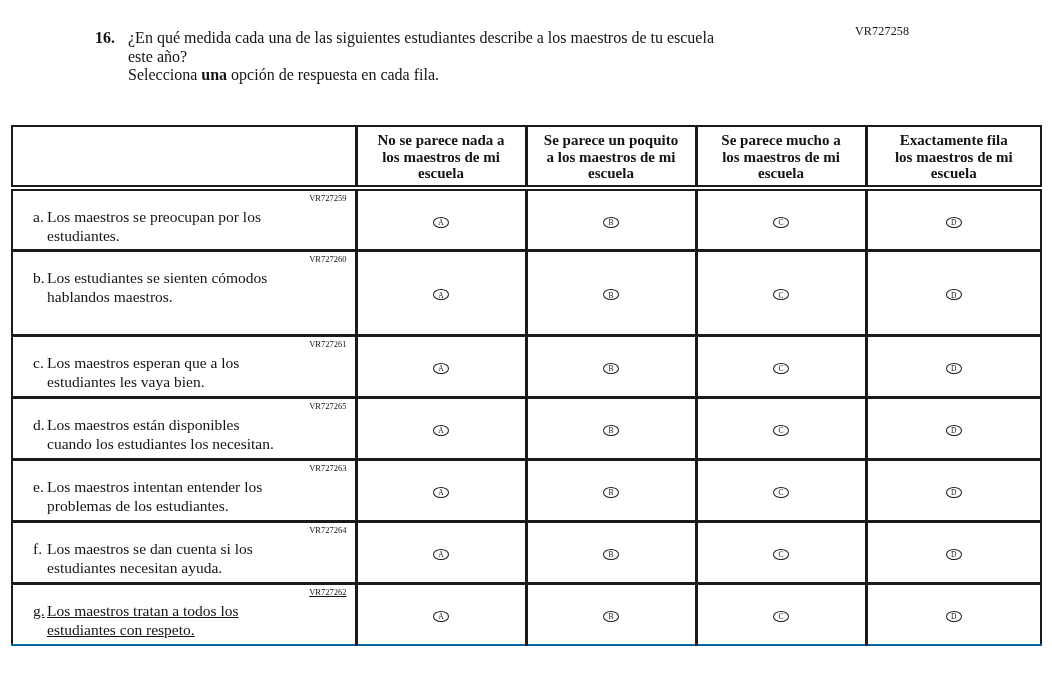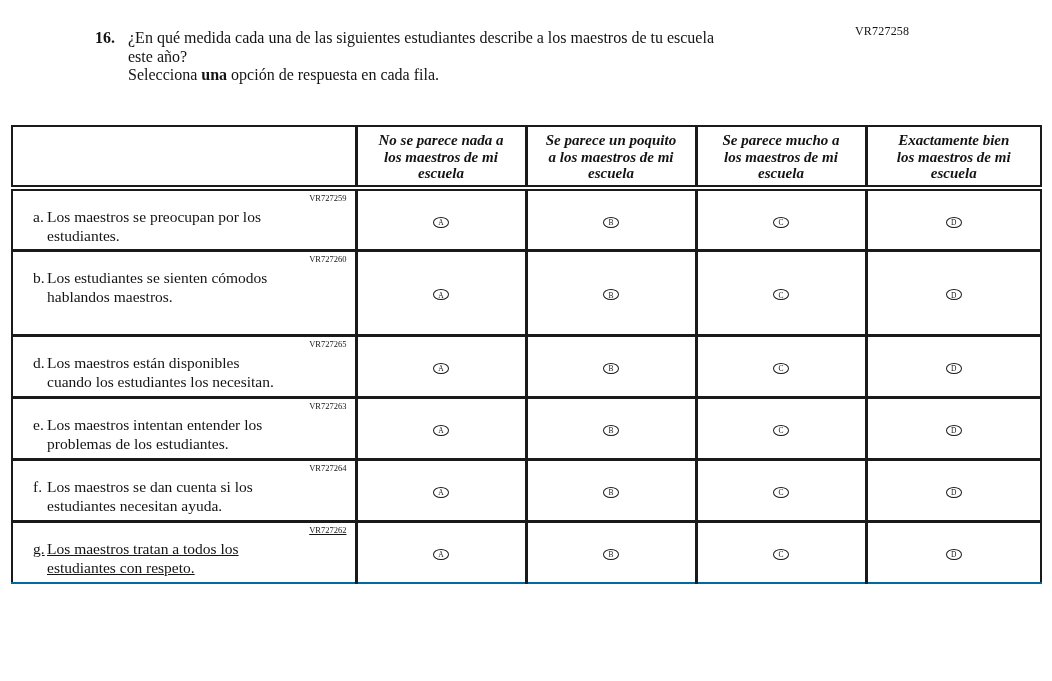--- a/index.html
+++ b/index.html
@@ -63,21 +63,21 @@
 
   .survey-table th, .survey-table td {
     border: 3px solid #1a1a1a;
     padding: 0;
   }
   .survey-table tr > *:first-child { border-left: 2px solid #1a1a1a; }
   .survey-table tr > *:last-child  { border-right: 2px solid #1a1a1a; }
   .survey-table thead th { border-top: 2px solid #1a1a1a; border-bottom: 6px double #1a1a1a; }
   .survey-table tbody tr:last-child td { border-bottom: 2px solid #0369a1; text-decoration: underline; }
 
-  .survey-table thead tr { height: 62px; font-style: italic; }
+  .survey-table thead tr { height: 62px; }
   .survey-table tbody tr { height: 62px; margin-left: 36px; }
   .survey-table tbody tr:nth-child(2) { height: 85px; }
 
   th.option-header {
     vertical-align: top;
     padding-top: 5px;
     font-weight: bold;
     font-size: 15px;
     line-height: 16.5px;
     text-align: center;
@@ -159,21 +159,21 @@
             <div>Se parece un poquito</div>
             <div>a los maestros de mi</div>
             <div>escuela</div>
           </th>
           <th class="option-header">
             <div>Se parece mucho a</div>
             <div>los maestros de mi</div>
             <div>escuela</div>
           </th>
           <th class="option-header">
-            <div>Exactamente bien</div>
+            <div>Exactamente fila</div>
             <div>los maestros de mi</div>
             <div>escuela</div>
           </th>
         </tr>
     </thead>
     <tbody id="table-body">
         <tr>
           <td class="statement-cell">
             <div class="row-code">VR727259</div>
             <div class="statement">
@@ -194,20 +194,33 @@
               <span class="text">Los estudiantes se sienten cómodos hablandos maestros.</span>
             </div>
           </td>
           <td class="bubble-cell"><span class="bubble">A</span></td>
           <td class="bubble-cell"><span class="bubble">B</span></td>
           <td class="bubble-cell"><span class="bubble">C</span></td>
           <td class="bubble-cell"><span class="bubble">D</span></td>
         </tr>
         <tr>
           <td class="statement-cell">
+            <div class="row-code">VR727261</div>
+            <div class="statement">
+              <span class="letter">c.</span>
+              <span class="text">Los maestros esperan que a los estudiantes les vaya bien.</span>
+            </div>
+          </td>
+          <td class="bubble-cell"><span class="bubble">A</span></td>
+          <td class="bubble-cell"><span class="bubble">B</span></td>
+          <td class="bubble-cell"><span class="bubble">C</span></td>
+          <td class="bubble-cell"><span class="bubble">D</span></td>
+        </tr>
+        <tr>
+          <td class="statement-cell">
             <div class="row-code">VR727265</div>
             <div class="statement">
               <span class="letter">d.</span>
               <span class="text">Los maestros están disponibles cuando los estudiantes los necesitan.</span>
             </div>
           </td>
           <td class="bubble-cell"><span class="bubble">A</span></td>
           <td class="bubble-cell"><span class="bubble">B</span></td>
           <td class="bubble-cell"><span class="bubble">C</span></td>
           <td class="bubble-cell"><span class="bubble">D</span></td>

